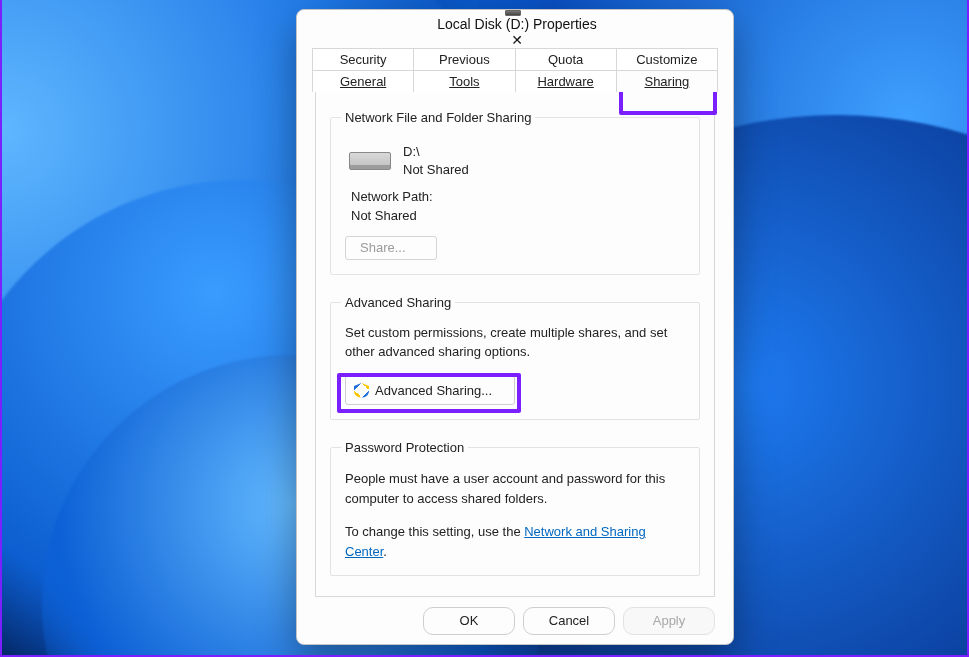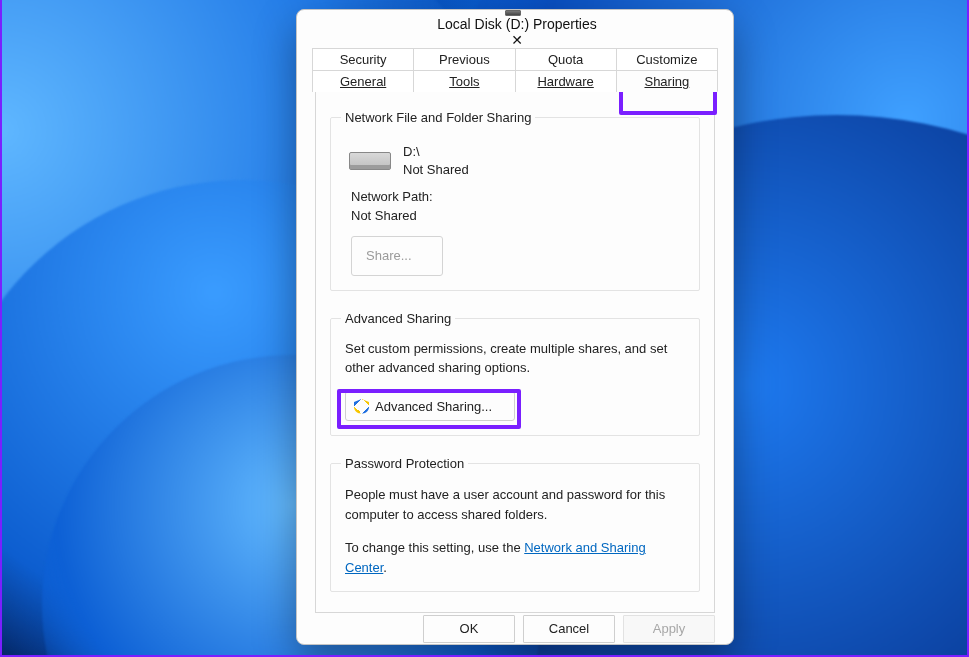--- a/index.html
+++ b/index.html
@@ -82,22 +82,21 @@
   .big-drive-icon {
     width: 42px; height: 18px; border:1px solid #888; border-radius:2px;
     background: linear-gradient(#d9d9d9,#bfbfbf);
     box-shadow: inset 0 -4px 0 #9c9c9c;
     margin-left:4px;
   }
   .share-info div { line-height: 1.35;}
   .netpath { margin-left: 6px; margin-bottom: 10px;}
   .netpath div { line-height:1.45;}
   .share-btn {
-    margin-left: 6px;
-    min-width: 92px; height: 40px; padding:0 14px;
+    min-width: 92px; height: 24px; padding:0 14px;
     background:#fdfdfd; border:1px solid #d4d4d4; border-radius:3px;
     color:#9b9b9b; cursor:default; font-size:13px;
     display:inline-flex; align-items:center; gap:6px;
   }
   .adv-desc { font-size:13px; line-height:1.45; margin: 2px 0 14px 0;}
   .adv-btn {
     min-width: 170px; height: 30px; padding:0 14px 0 8px;
     background:#fdfdfd; border:1px solid #cfcfcf; border-radius:3px;
     font-size:13px; color:#222; cursor:pointer;
     display:inline-flex; align-items:center; gap:6px;
@@ -121,21 +120,21 @@
   .pp-desc { font-size:13px; line-height:1.5; margin: 2px 0 14px 0;}
   .pp-change { font-size:13px; line-height:1.5;}
   .pp-change a { color:#0067c0; text-decoration:underline; cursor:pointer;}
 
   .button-row {
     height: 50px; display:flex; align-items:center; justify-content:flex-end;
     gap: 8px; padding: 0 18px;
   }
   .btn {
     min-width: 92px; height: 28px; padding:0 14px;
-    background:#fdfdfd; border:1px solid #cfcfcf; border-radius:1px;
+    background:#fdfdfd; border:1px solid #cfcfcf; border-radius:10px;
     font-size:13px; color:#222; cursor:pointer;
   }
   .btn.disabled { color:#a7a7a7; border-color:#e2e2e2; background:#f8f8f8; cursor:default;}
 </style>
 </head>
 <body>
 
 <div class="petal p1"></div>
 <div class="petal p2"></div>
 <div class="petal p3"></div>

